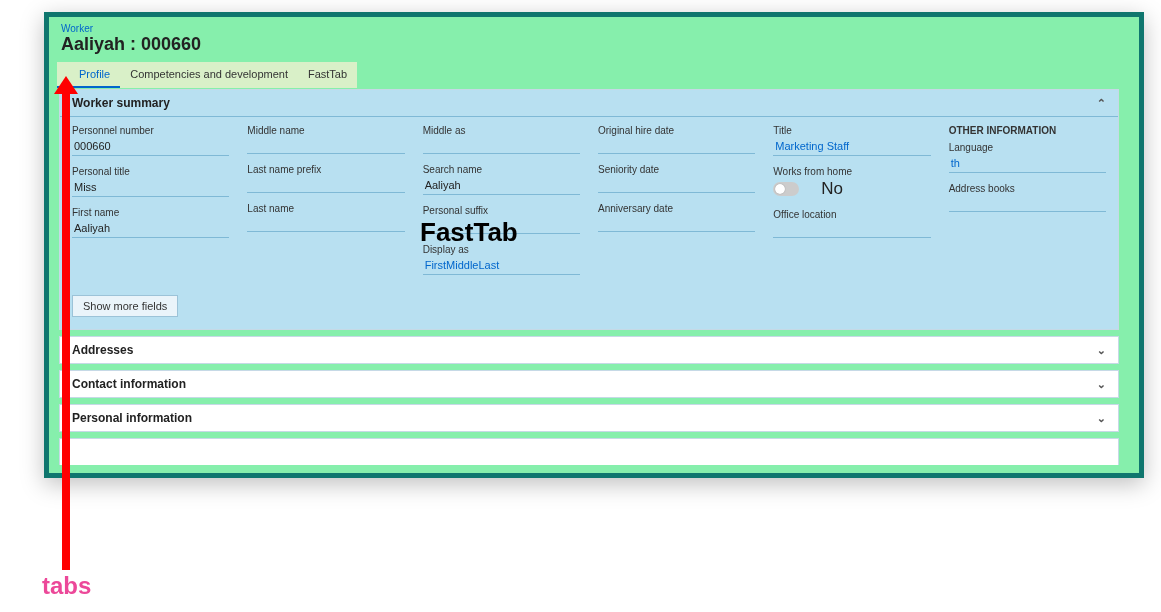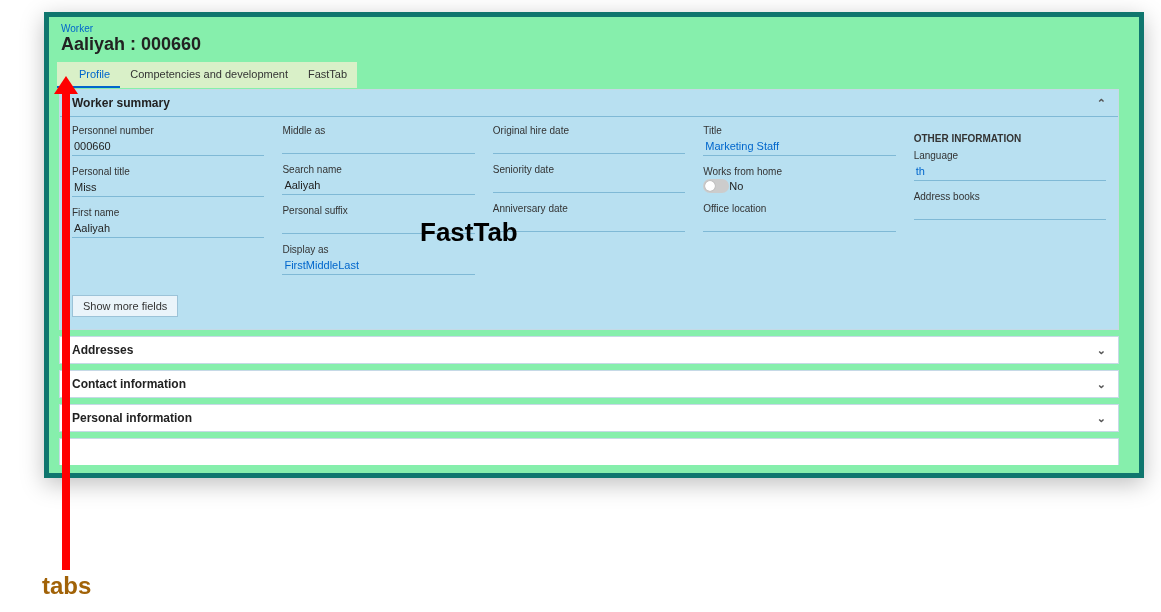--- a/index.html
+++ b/index.html
@@ -110,43 +110,43 @@
       font-size: 11px;
       color: #222;
       border-bottom: 1px solid #7fb9d6;
       padding: 2px 2px 3px 2px;
       min-height: 16px;
     }
     .field-value.link { color: #0066cc; }
     .toggle {
       display: flex;
       align-items: center;
-      gap: 0;
-      font-size: 11px;
+      gap: 22px;
+      font-size: 17px;
       color: #222;
     }
     .toggle-track {
       width: 26px;
       height: 14px;
       border-radius: 8px;
       background: #ccc;
       position: relative;
     }
     .toggle-thumb {
       width: 10px; height: 10px; border-radius: 50%;
       background: #fff;
       position: absolute; top: 2px; left: 2px;
       box-shadow: 0 0 1px rgba(0,0,0,0.4);
     }
     .section-subtitle {
       font-size: 10px;
       font-weight: 700;
       color: #333;
       margin-bottom: 6px;
-      margin-top: 8px;
+      margin-top: 0;
     }
     .show-more-btn {
       margin-top: 10px;
       font-size: 11px;
       color: #333;
       background: #eaf4fa;
       border: 1px solid #9cc3d8;
       padding: 4px 10px;
       cursor: pointer;
     }
@@ -177,21 +177,21 @@
       font-weight: 700;
       color: #000;
       z-index: 50;
     }
     .annotation-tabs {
       position: absolute;
       left: 42px;
       top: 572px;
       font-size: 24px;
       font-weight: 700;
-      color: #a16207;
+      color: #ec4899;
       z-index: 50;
     }
   </style>
 </head>
 <body>
 
 <div class="app-window">
   <div class="breadcrumb">Worker</div>
   <div class="page-title">Aaliyah : 000660</div>
 
@@ -219,20 +219,34 @@
             <div class="field">
               <div class="field-label">Personal title</div>
               <div class="field-value">Miss</div>
             </div>
             <div class="field">
               <div class="field-label">First name</div>
               <div class="field-value">Aaliyah</div>
             </div>
           </div>
 
+          <div class="col">
+            <div class="field">
+              <div class="field-label">Middle name</div>
+              <div class="field-value"></div>
+            </div>
+            <div class="field">
+              <div class="field-label">Last name prefix</div>
+              <div class="field-value"></div>
+            </div>
+            <div class="field">
+              <div class="field-label">Last name</div>
+              <div class="field-value"></div>
+            </div>
+          </div>
 
           <div class="col">
             <div class="field">
               <div class="field-label">Middle as</div>
               <div class="field-value"></div>
             </div>
             <div class="field">
               <div class="field-label">Search name</div>
               <div class="field-value">Aaliyah</div>
             </div>

